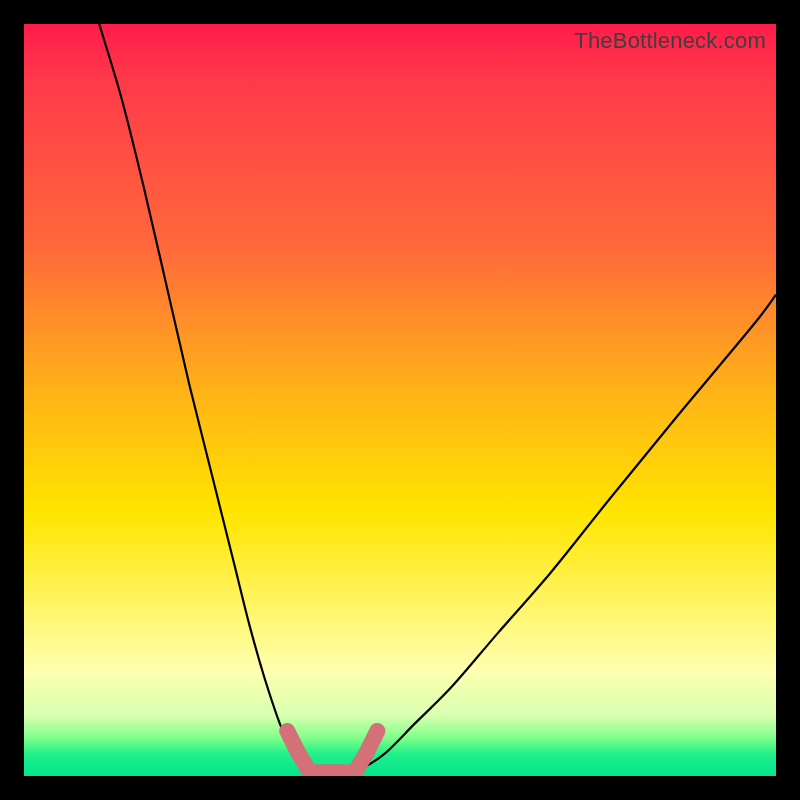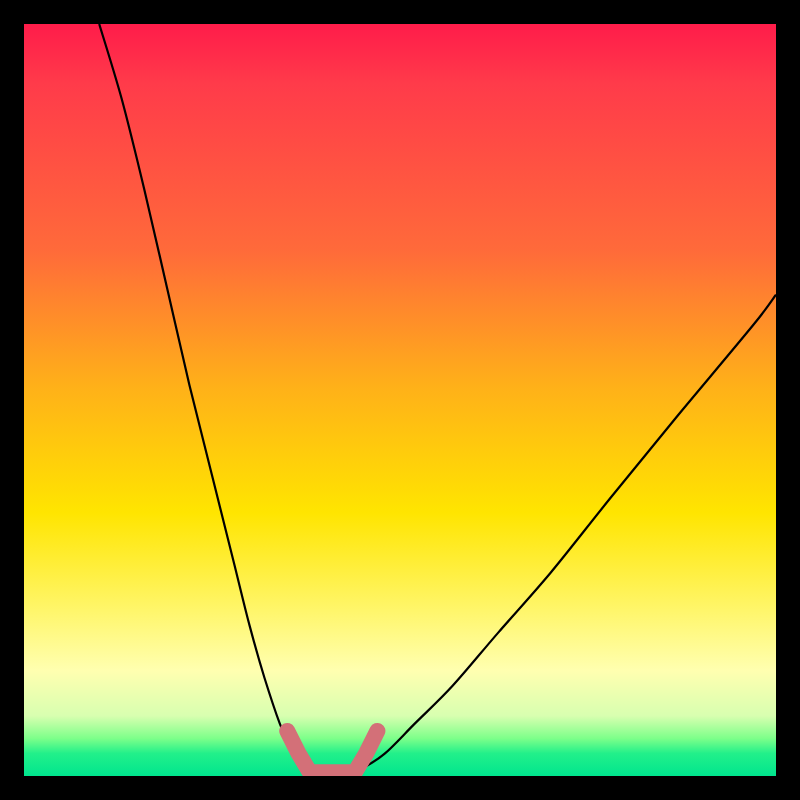--- a/index.html
+++ b/index.html
@@ -69,20 +69,21 @@
     stroke-linecap: round;
     stroke-linejoin: round;
   }
 </style>
 </head>
 <body>
 
 <div class="frame">
   <div class="plot">
 
+    <div class="watermark">TheBottleneck.com</div>
 
     <svg class="curves" viewBox="0 0 752 752" preserveAspectRatio="none">
       <path id="left-curve" class="curve" d="M 75.2 0.0 C 79.0 12.5, 90.2 47.6, 97.8 75.2 C 105.3 102.8, 112.8 134.1, 120.3 165.4 C 127.8 196.8, 135.4 230.6, 142.9 263.2 C 150.4 295.8, 157.9 329.6, 165.4 361.0 C 173.0 392.3, 180.5 421.1, 188.0 451.2 C 195.5 481.3, 204.3 516.4, 210.6 541.4 C 216.8 566.5, 220.6 582.8, 225.6 601.6 C 230.6 620.4, 235.6 637.9, 240.6 654.2 C 245.7 670.5, 251.3 687.5, 255.7 699.4 C 260.1 711.3, 263.2 718.2, 267.0 725.7 C 270.7 733.2, 276.4 741.3, 278.2 744.5"></path>
       <path id="right-curve" class="curve" d="M 338.4 744.5 C 342.2 742.0, 352.2 737.0, 361.0 729.4 C 369.7 721.9, 379.8 710.6, 391.0 699.4 C 402.3 688.1, 414.9 676.8, 428.6 661.8 C 442.4 646.7, 457.5 627.9, 473.8 609.1 C 490.1 590.3, 507.6 571.5, 526.4 549.0 C 545.2 526.4, 565.3 500.1, 586.6 473.8 C 607.9 447.4, 630.4 419.9, 654.2 391.0 C 678.1 362.2, 713.1 320.9, 729.4 300.8 C 745.7 280.7, 748.2 275.7, 752.0 270.7"></path>
       <path id="bottom-mark" class="bottom-mark" d="M263.2 706.9 L274.5 729.4 L285.8 748.2 L330.9 748.2 L342.2 729.4 L353.4 706.9"></path>
     </svg>
 
   </div>
 </div>
 

